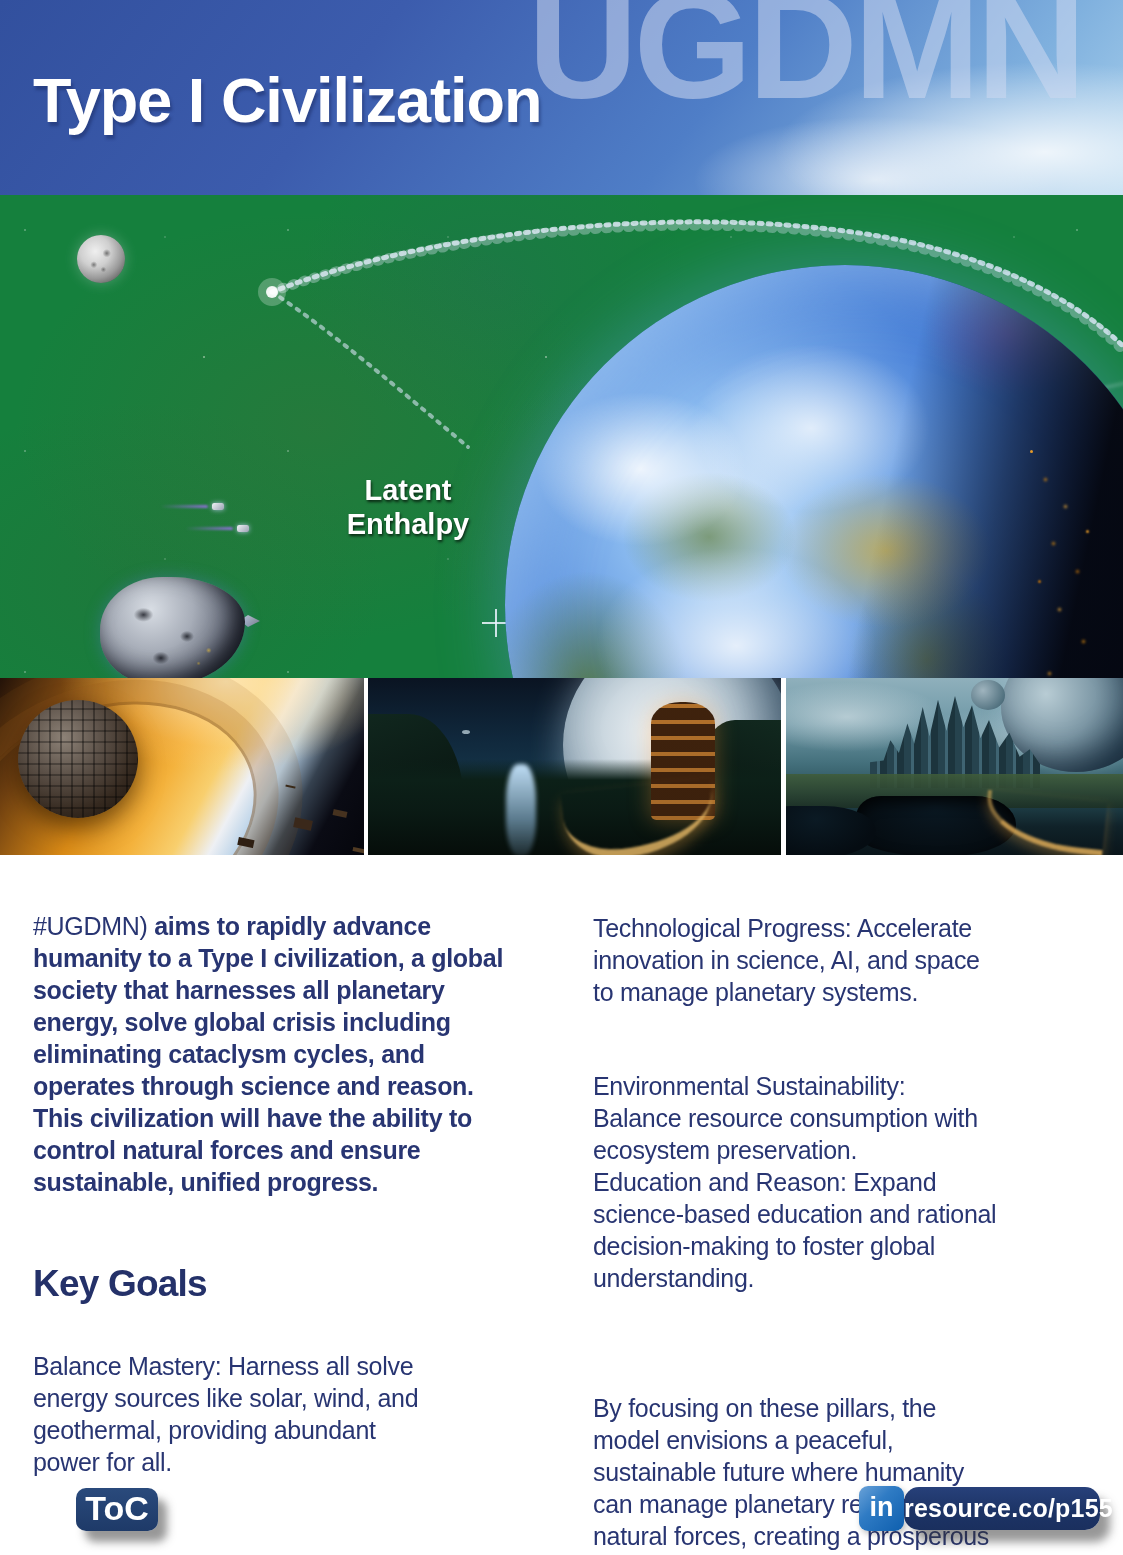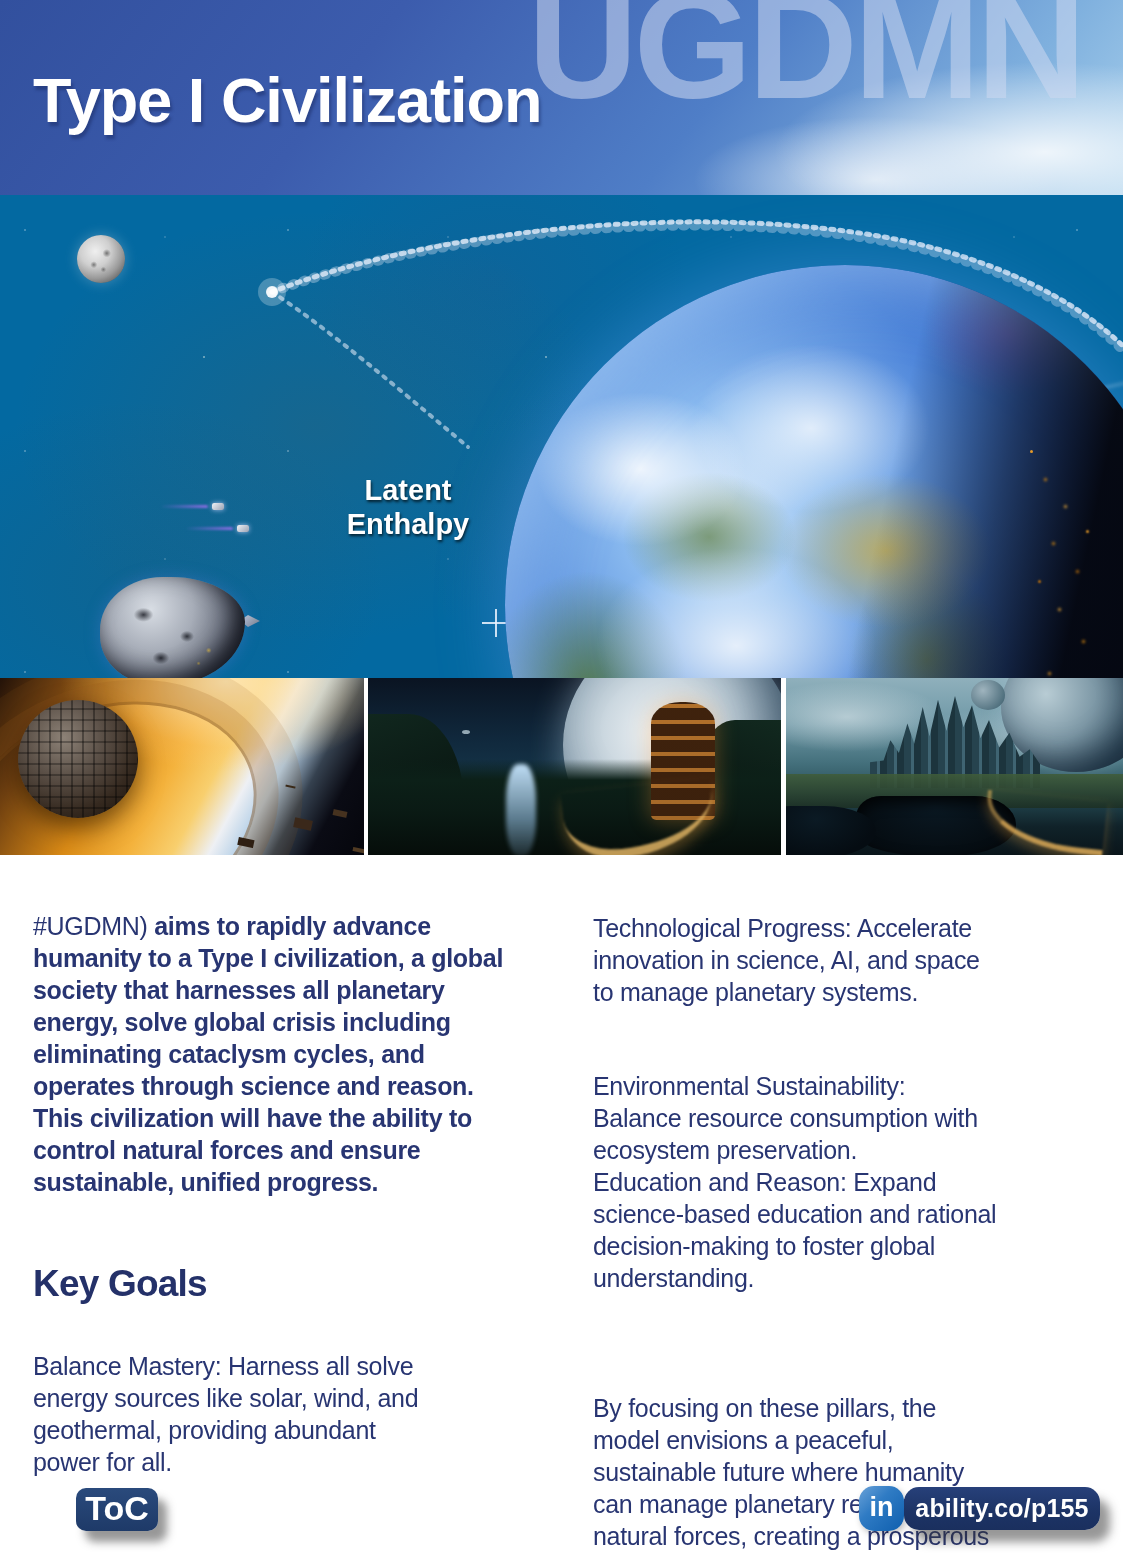--- a/index.html
+++ b/index.html
@@ -28,21 +28,21 @@
   }
   .subtitle {
     position:absolute; left:33px; top:116px;
     font-size:42px; font-weight:bold; color:#ffffff; letter-spacing:-1px;
     text-shadow:1px 3px 2px rgba(25,40,95,0.4);
   }
 
   
   .space {
     position:absolute; left:0; top:195px; width:1123px; height:483px; overflow:hidden;
-    background:#0369a1;
+    background:#15803d;
   }
   .nebula { position:absolute; inset:0;
     background:
       radial-gradient(430px 310px at 28% 48%, rgba(120,88,52,.16), transparent 70%),
       radial-gradient(330px 250px at 58% 72%, rgba(96,62,92,.13), transparent 70%),
       radial-gradient(280px 220px at 44% 18%, rgba(70,74,116,.14), transparent 70%),
       radial-gradient(360px 260px at 12% 80%, rgba(90,70,48,.12), transparent 70%);
   }
   .stars { position:absolute; inset:0;
     background-image:
@@ -235,21 +235,21 @@
   .section-heading { font-size:37px; font-weight:bold; letter-spacing:-0.8px; line-height:1.2; margin:2px 0 12px 0; color:#243169; }
 
   
   .toc-button {
     position:absolute; left:76px; top:1488px; width:82px; height:43px;
     background:linear-gradient(180deg,#2a4a7c,#1e3a68); border-radius:10px;
     color:#ffffff; font-size:34px; font-weight:bold; text-align:center; line-height:41px;
     box-shadow:9px 11px 9px rgba(50,50,50,.5); cursor:pointer;
   }
   .linkedin-icon {
-    position:absolute; left:859px; top:1486px; width:45px; height:45px; border-radius:15px;
+    position:absolute; left:859px; top:1486px; width:45px; height:45px; border-radius:9px;
     background:linear-gradient(135deg,#6aa2d8 0%, #2f7bc4 40%, #0e5fae 100%);
     color:#ffffff; font-size:27px; font-weight:bold; text-align:center; line-height:43px;
     box-shadow:2px 3px 6px rgba(0,0,0,.25); cursor:pointer;
   }
   .link-pill {
     position:absolute; left:904px; top:1487px; width:196px; height:43px; border-radius:15px;
     background:linear-gradient(180deg,#27407a 0%, #1d3466 55%, #1a2f5e 100%);
     color:#ffffff; font-size:25px; font-weight:bold; text-align:center; line-height:42px;
     letter-spacing:.2px; box-shadow:10px 12px 10px rgba(50,50,50,.5); cursor:pointer;
   }
@@ -366,15 +366,15 @@
 sustainable future where humanity
 can manage planetary resources and
 natural forces, creating a prosperous
 and united world.</span></p>
     </div>
 
   </div>
 
   <div class="toc-button">ToC</div>
   <div class="linkedin-icon">in</div>
-  <div class="link-pill">ability.co/p155</div>
+  <div class="link-pill">resource.co/p155</div>
 
 </div>
 
 </body></html>

